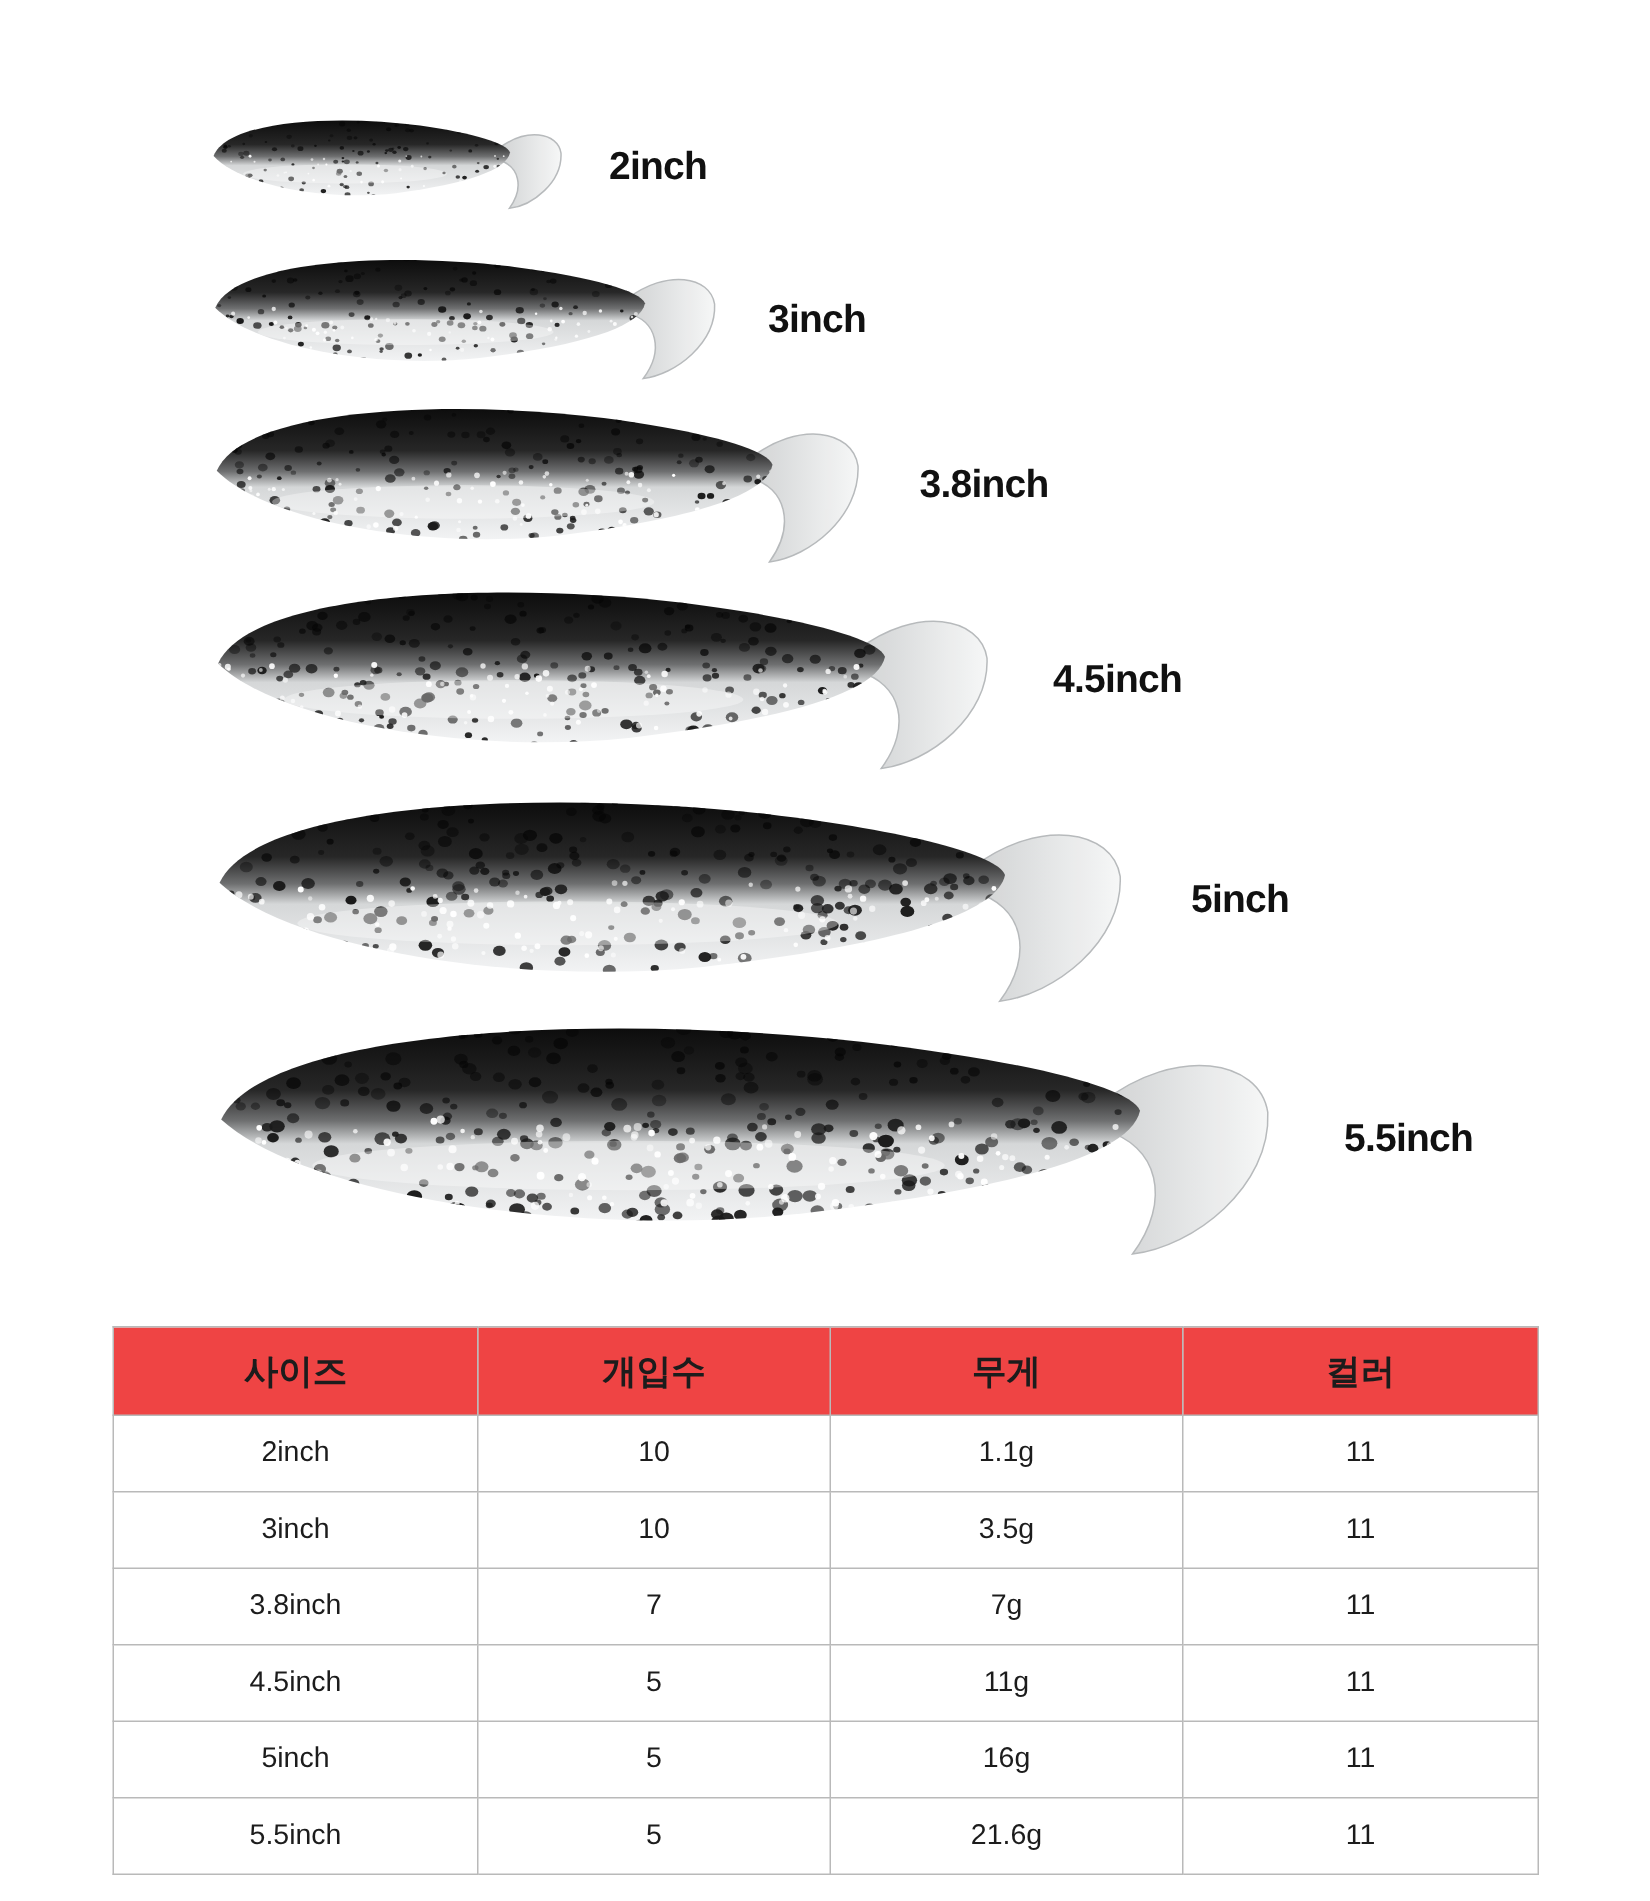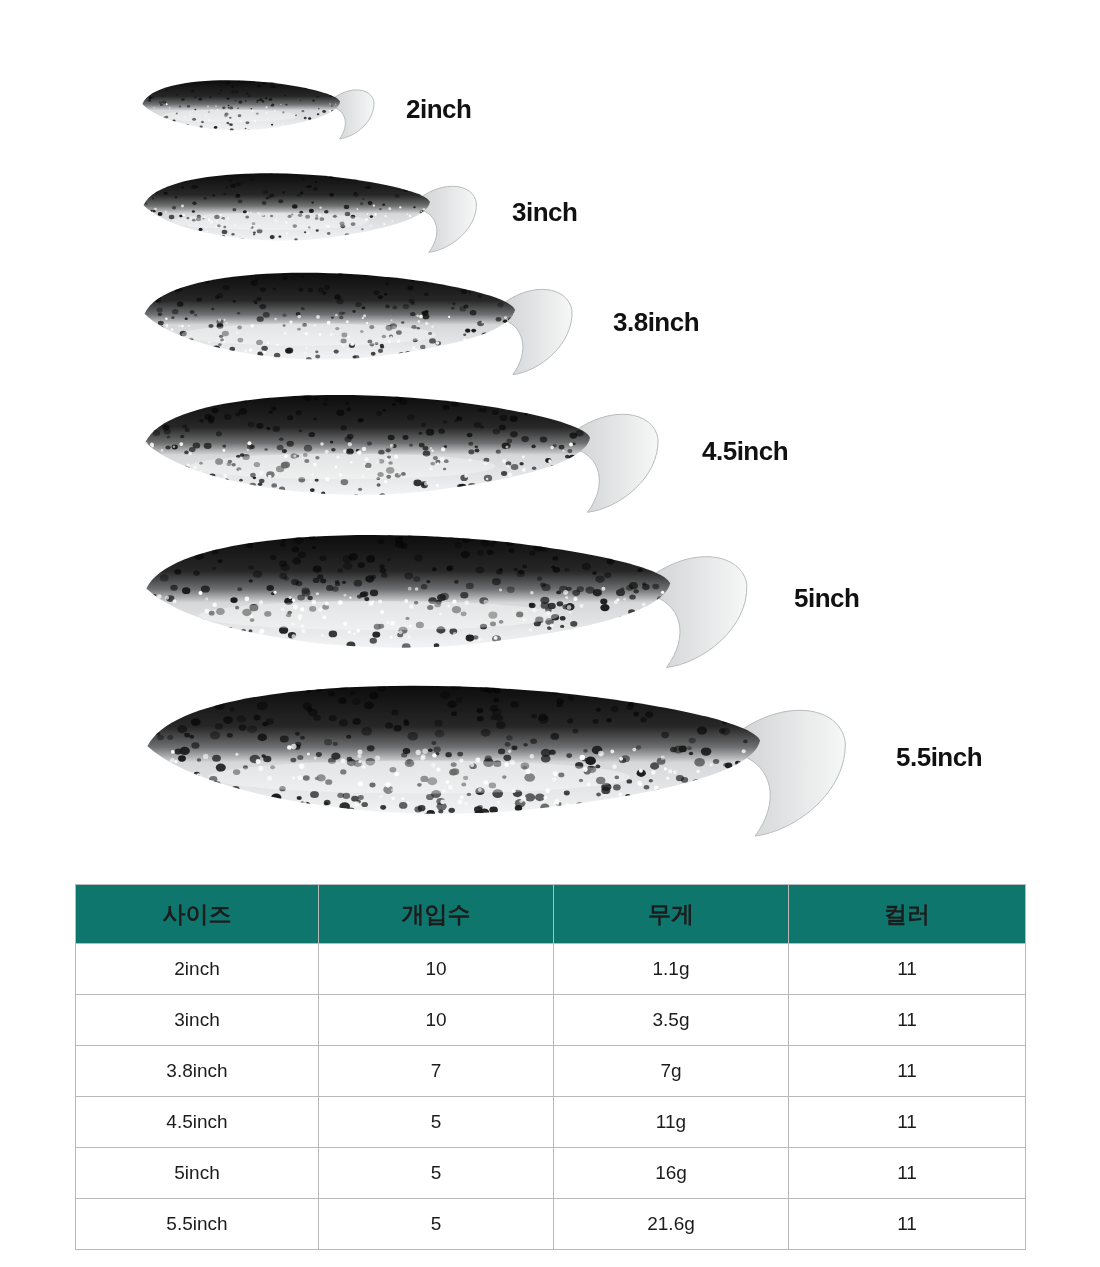--- a/index.html
+++ b/index.html
@@ -55,21 +55,21 @@
     table-layout: fixed;
   }
   table.spec th, table.spec td {
     border: 1px solid #b9b9b9;
     text-align: center;
     font-size: 19px;
     color: #1c1c1c;
     font-weight: 400;
   }
   table.spec th {
-    background: #0f766e;
+    background: #ef4444;
     font-weight: 700;
     font-size: 23px;
     height: 56px;
   }
   table.spec td {
     height: 48px;
   }
   table.spec col.c0 { width: 243px; }
   table.spec col.c1 { width: 235px; }
   table.spec col.c2 { width: 235px; }

